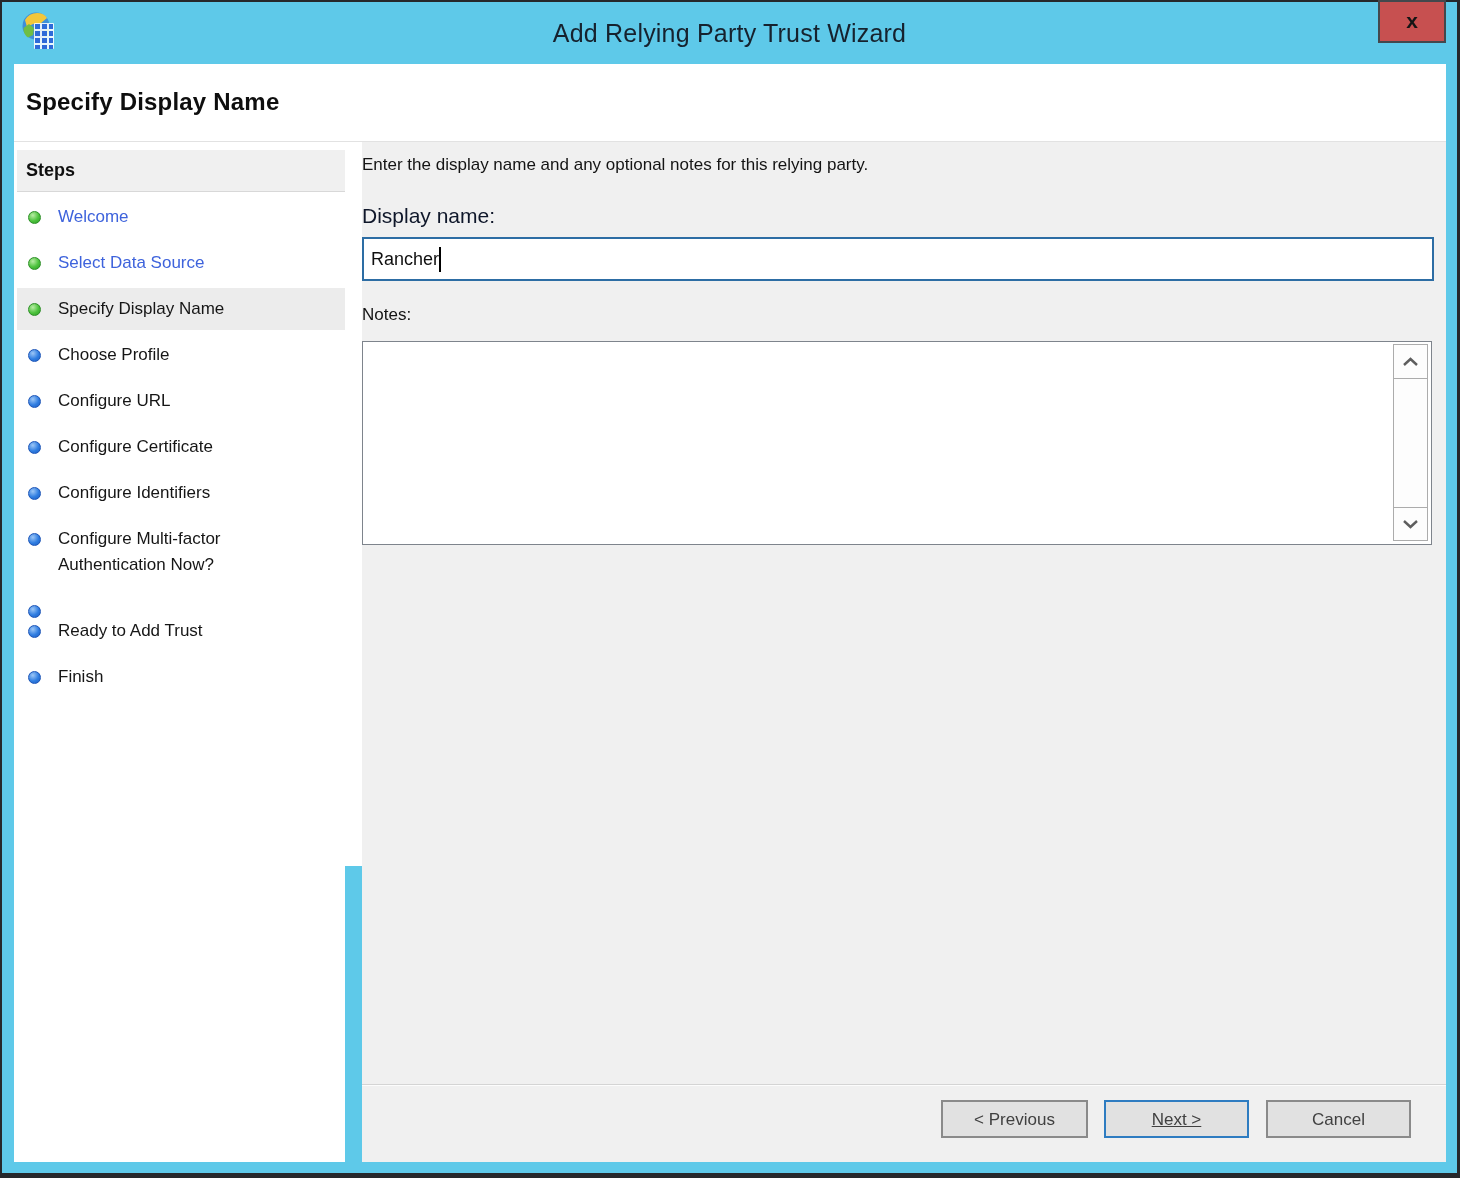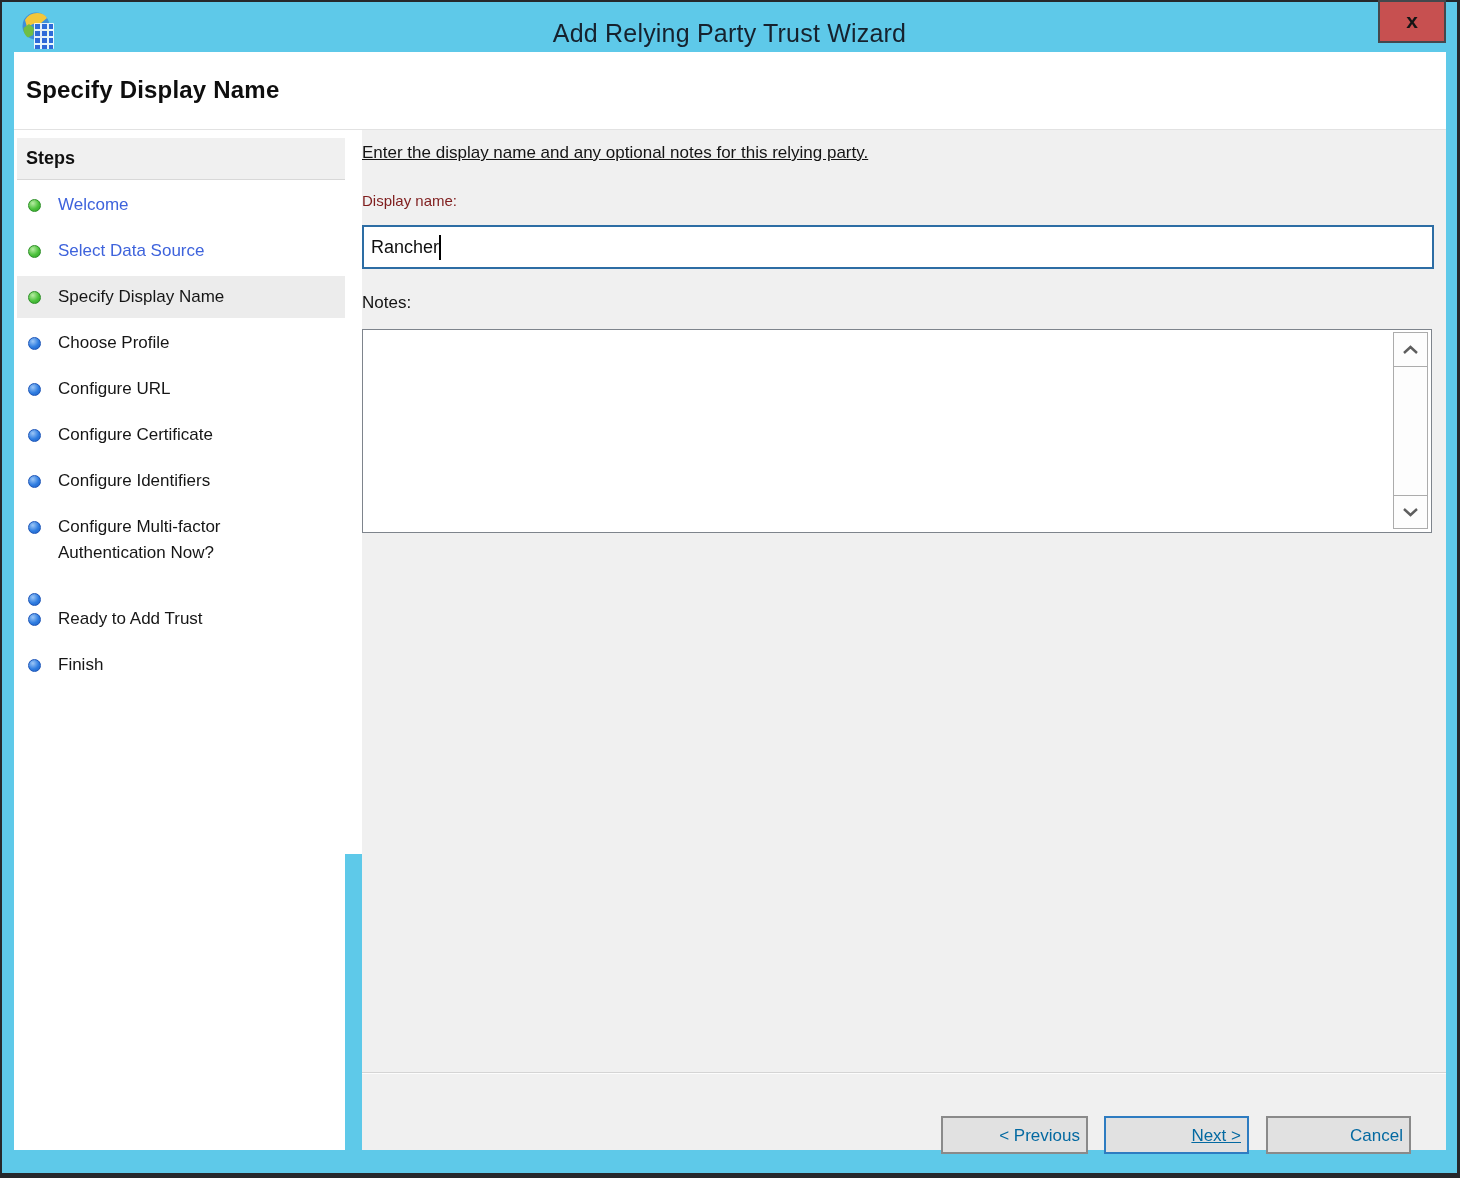--- a/index.html
+++ b/index.html
@@ -24,21 +24,21 @@
   }
   .wizard-icon{position:absolute;left:17px;top:9px;width:42px;height:44px;}
   .close-btn{
     position:absolute;left:1378px;top:0px;width:68px;height:43px;
     background:#C75050;border:2px solid #43484D;box-sizing:border-box;
     color:#151515;font-size:21px;font-weight:bold;
     text-align:center;line-height:37px;cursor:pointer;
   }
   
   .dialog{
-    position:absolute;left:14px;top:52px;width:1432px;height:802px;
+    position:absolute;left:14px;top:64px;width:1432px;height:802px;
     background:#FFFFFF;
   }
   .dlg-header{
     position:absolute;left:0;top:0;width:100%;height:78px;background:#FFFFFF;
     border-bottom:1px solid #E2E2E2;box-sizing:border-box;
   }
   .dlg-heading{
     position:absolute;left:12px;top:24px;margin:0;
     font-size:24px;font-weight:bold;color:#0E0E0E;letter-spacing:0.2px;
   }
@@ -76,22 +76,22 @@
   .bullet.blue{
     background:radial-gradient(circle at 35% 30%, #9CC6F6, #2F7DE1 55%, #1E5FBF);
     border:1px solid #1C55B8;
   }
   .step-label{display:inline-block;max-width:250px;vertical-align:top;}
   
   .content{
     position:absolute;left:348px;top:78px;width:1084px;height:1020px;
     background:#F0F0F0;
   }
-  .instruction{position:absolute;left:0;top:13px;font-size:17px;color:#141414;text-decoration:underline;}
-  .dn-label{position:absolute;left:0;top:62px;font-size:15px;color:#7f1d1d;}
+  .instruction{position:absolute;left:0;top:13px;font-size:17px;color:#141414;}
+  .dn-label{position:absolute;left:0;top:62px;font-size:21px;color:#0f172a;}
   .dn-input-wrap{
     position:absolute;left:0;top:95px;width:1068px;height:40px;
     border:2px solid #2D6DA4;background:#FFFFFF;box-sizing:content-box;
   }
   .dn-input{
     width:100%;height:100%;border:none;outline:none;margin:0;
     padding:0 0 0 7px;box-sizing:border-box;
     font-family:"Liberation Sans", sans-serif;font-size:18px;color:#101010;
     background:transparent;
   }
@@ -121,22 +121,22 @@
   .scroll-btn.up{top:-1px;}
   .scroll-btn.down{bottom:-1px;height:32px;}
   
   .footer-divider{
     position:absolute;left:0;top:942px;width:1084px;height:0;
     border-top:1px solid #D4D4D4;border-bottom:1px solid #FCFCFC;
   }
   .btn{
     position:absolute;top:958px;height:38px;box-sizing:border-box;
     background:#E1E1E1;border:2px solid #8A8A8A;
-    font-family:"Liberation Sans", sans-serif;font-size:17px;color:#0369a1;
-    text-align:right;line-height:34px;cursor:pointer;margin-top:28px;
+    font-family:"Liberation Sans", sans-serif;font-size:17px;color:#404040;
+    text-align:center;line-height:34px;cursor:pointer;
   }
   .btn-previous{left:579px;width:147px;}
   .btn-next{left:742px;width:145px;border-color:#2E7CC1;text-decoration:underline;}
   .btn-cancel{left:904px;width:145px;}
 </style>
 </head>
 <body>
 
 <div class="blue-frame">
   <div class="titlebar">

